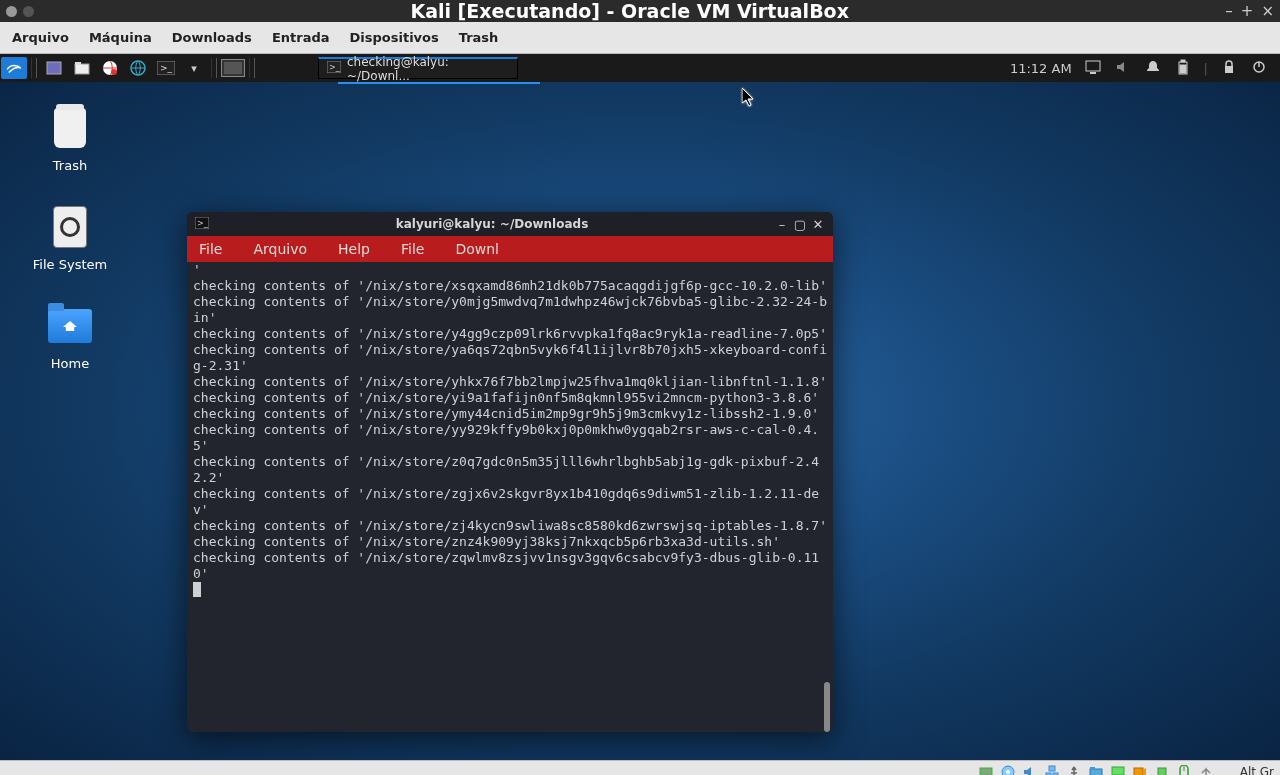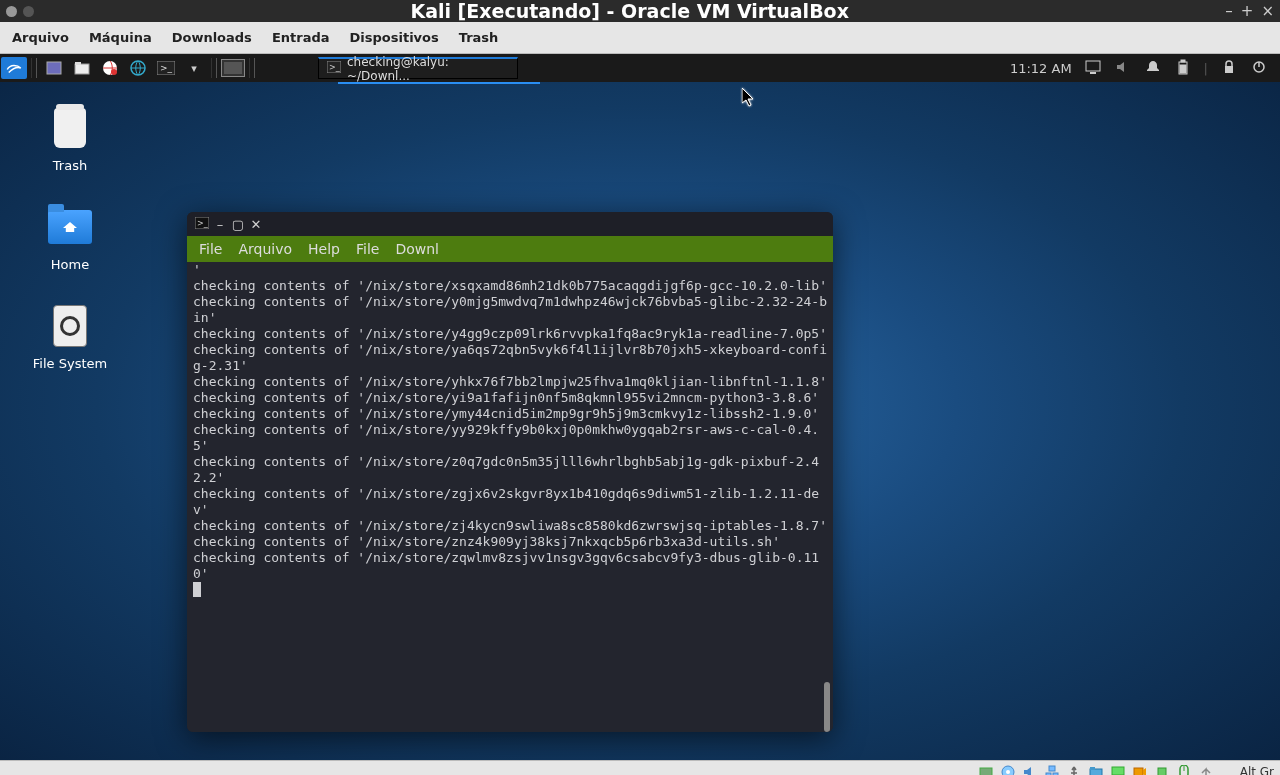--- a/index.html
+++ b/index.html
@@ -39,21 +39,21 @@
 .dicon .home-folder { width: 44px; height: 34px; background: linear-gradient(#4aa3ff, #1f7bd8); border-radius: 3px; position: relative; }
 .dicon .home-folder::before { content: ""; position: absolute; top: -6px; left: 0; width: 16px; height: 8px; background: #3a8de0; border-radius: 2px 2px 0 0; }
 .dicon .home-folder::after { content: ""; position: absolute; left: 50%; top: 50%; transform: translate(-50%, -50%); width: 14px; height: 10px; background: #fff; clip-path: polygon(50% 0, 100% 60%, 80% 60%, 80% 100%, 20% 100%, 20% 60%, 0 60%); }
 
 
 .termwin { position: absolute; left: 187px; top: 158px; width: 646px; height: 520px; background: #23252e; border-radius: 6px; box-shadow: 0 6px 30px rgba(0,0,0,.6); z-index: 10; display: flex; flex-direction: column; overflow: hidden; }
 .term-titlebar { height: 24px; background: #1e1f27; color: #d6d6d6; display: flex; align-items: center; padding: 0 6px; }
 .term-titlebar .term-ic { width: 18px; text-align: center; }
 .term-titlebar .ttext { flex: 1; text-align: center; font-weight: bold; font-size: 12px; }
 .term-titlebar .wbtn { width: 18px; height: 16px; display: flex; align-items: center; justify-content: center; font-size: 13px; color: #d0d0d0; }
-.term-menubar { height: 26px; background: #4d7c0f; color: #ddd; display: flex; align-items: center; gap: 16px; padding: 0 12px; font-size: 14px; }
+.term-menubar { height: 26px; background: #b91c1c; color: #ddd; display: flex; align-items: center; gap: 31px; padding: 0 12px; font-size: 14px; }
 .term-body { background: #23252e; flex: 1; position: relative; }
 .term-pre { font-family: "DejaVu Sans Mono", "Liberation Mono", monospace; font-size: 13px; line-height: 16px; color: #cfd0d4; padding: 0 6px 4px 6px; white-space: pre-wrap; word-break: break-all; }
 .cursor { display: inline-block; width: 8px; height: 15px; background: #cfd0d4; vertical-align: text-bottom; }
 .scroll-thumb { position: absolute; right: 3px; top: 420px; width: 6px; height: 50px; background: #888; border-radius: 3px; }
 
 
 .mouse-cursor { position: absolute; left: 742px; top: 34px; z-index: 100; color: #000; }
 .mouse-cursor svg { filter: drop-shadow(0 0 1px #fff); }
 
 
@@ -176,38 +176,39 @@
 
   <div class="desktop-icons">
     <div class="dicon">
       <div class="iconbox">
           <div class="trash-bin"></div>
         </div>
       <div>Trash</div>
     </div>
     <div class="dicon">
       <div class="iconbox">
+          <div class="fs-box"></div>
+        </div>
+      <div>File System</div>
+    </div>
+    <div class="dicon">
+      <div class="iconbox">
           <div class="home-folder"></div>
         </div>
       <div>Home</div>
-    </div>
-    <div class="dicon">
-      <div class="iconbox">
-          <div class="fs-box"></div>
-        </div>
-      <div>File System</div>
     </div>
   </div>
 
   <div class="termwin">
     <div class="term-titlebar">
       <span class="term-ic"><svg width="14" height="12">
             <rect width="14" height="12" fill="#111" stroke="#888"></rect>
             <text x="2" y="9" fill="#ccc" font-size="8">&gt;_</text>
           </svg></span>
+      <span class="ttext">kalyuri@kalyu: ~/Downloads</span>
       <span class="wbtn">–</span>
       <span class="wbtn">▢</span>
       <span class="wbtn">✕</span>
     </div>
     <div class="term-menubar">
       <span>File</span>
       <span>Arquivo</span>
       <span>Help</span>
       <span>File</span>
       <span>Downl</span>

